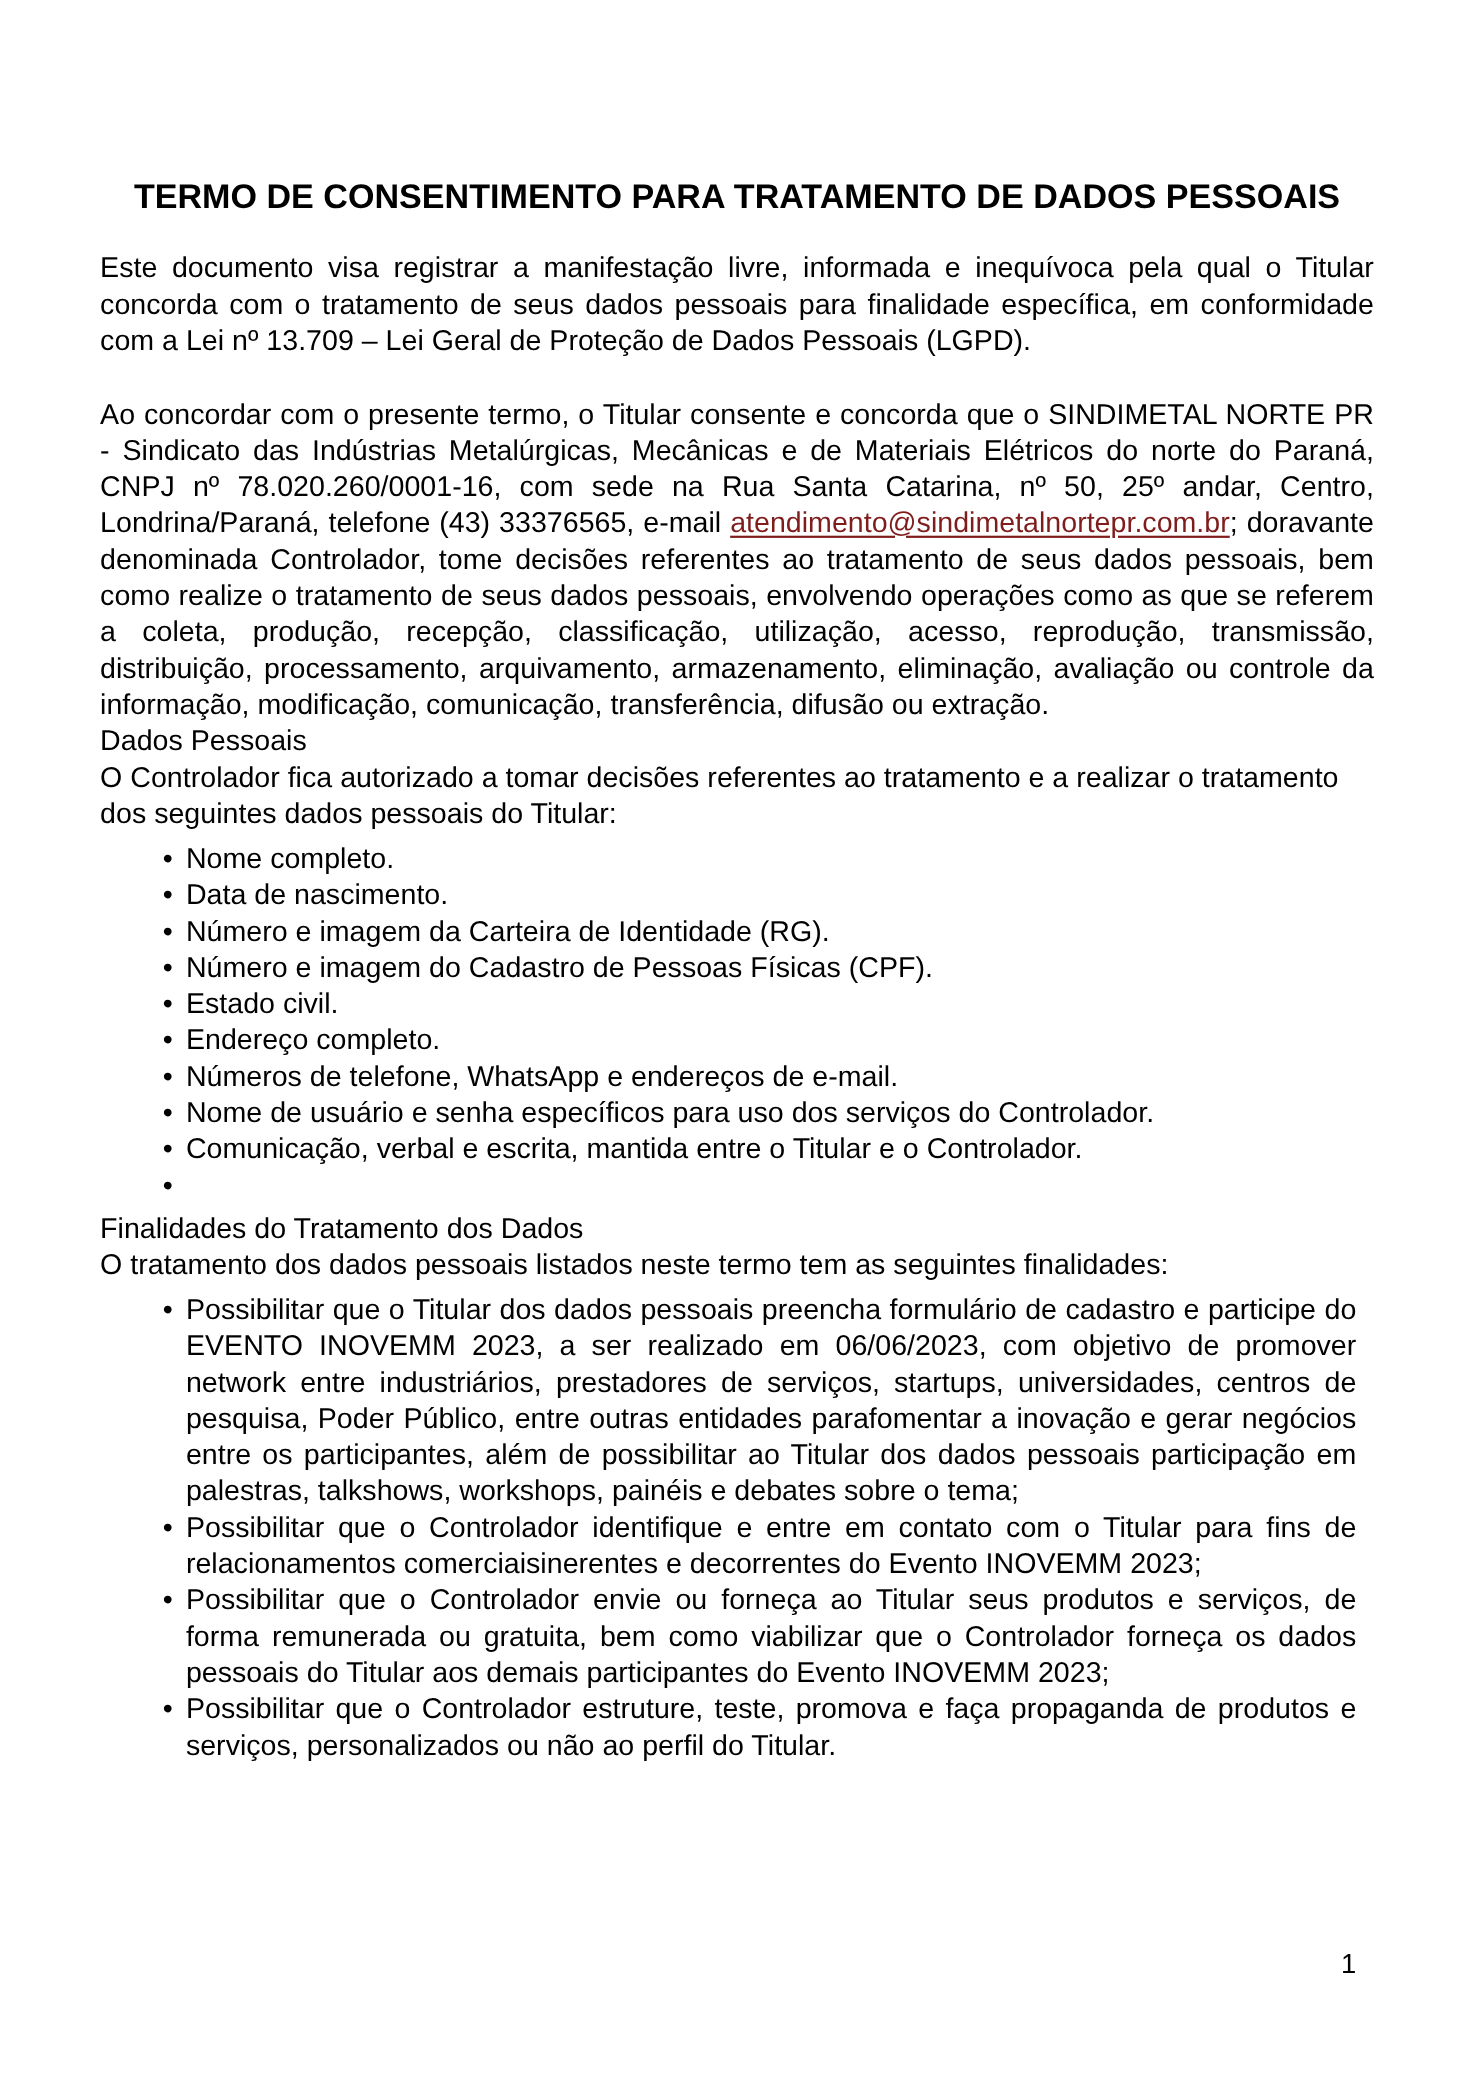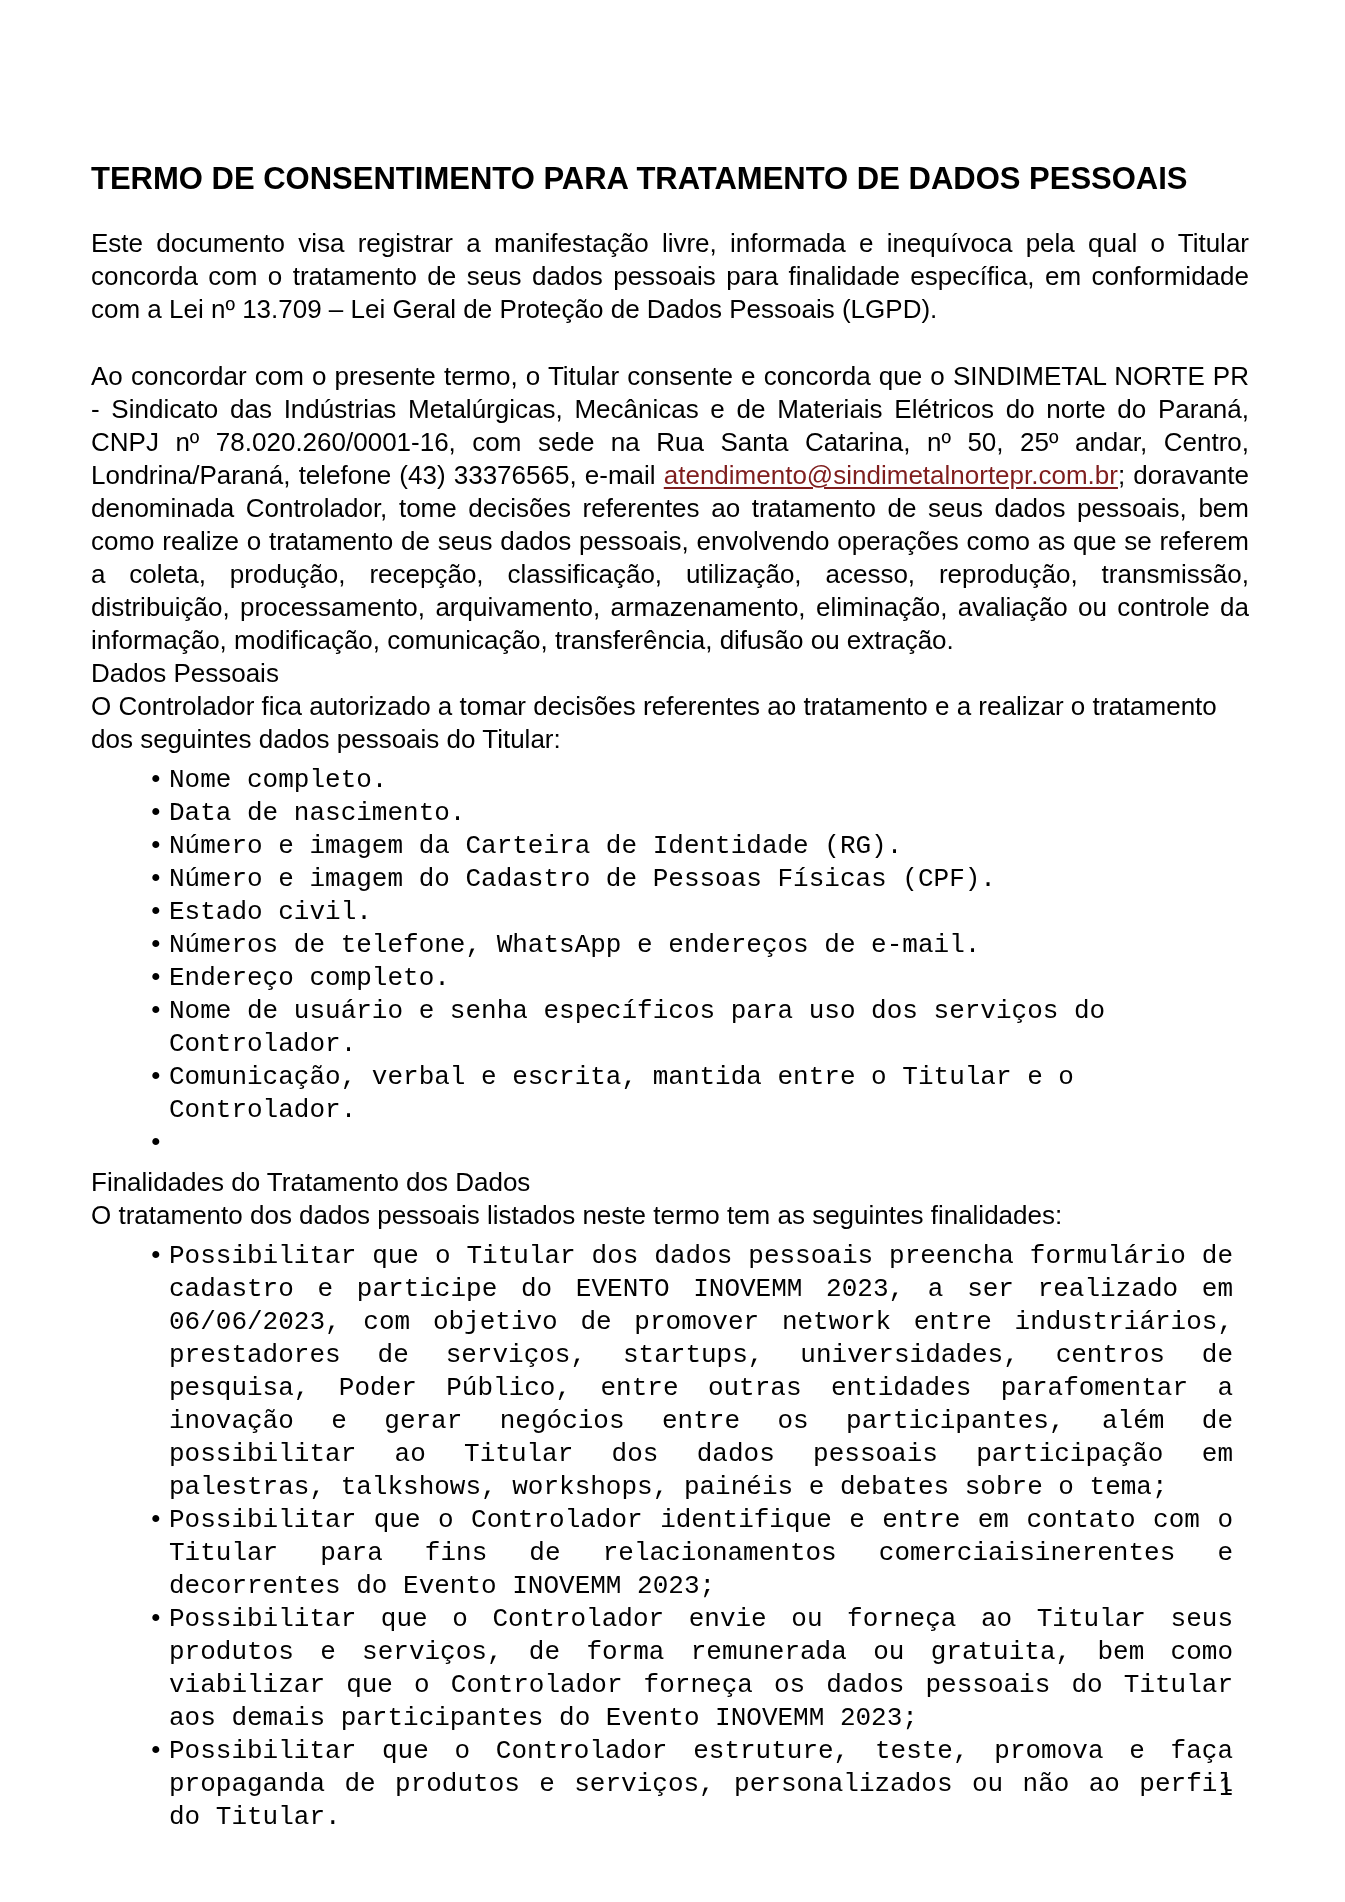--- a/index.html
+++ b/index.html
@@ -26,20 +26,21 @@
     left: 91px;
     top: 0;
     width: 1158px;
   }
   .doc-title {
     margin: 0;
     padding-top: 160px;
     font-size: 31px;
     line-height: 38px;
     font-weight: bold;
+    text-align: center;
     letter-spacing: 0px;
   }
   p, h2, li {
     font-size: 26px;
     line-height: 33px;
     hyphens: none;
   }
   p.intro {
     margin: 29px 0 0 0;
     text-align: justify;
@@ -61,21 +62,20 @@
     margin-top: 6px;
   }
   p.lead {
     margin: 0;
     text-align: left;
   }
   ul.bullet-list {
     margin: 8px 16px 0 0;
     padding: 0;
     list-style: none;
-    font-family: Liberation Mono, monospace;
   }
   ul.bullet-list li {
     position: relative;
     padding-left: 78px;
     min-height: 33px;
     text-align: left;
   }
   ul.bullet-list li::before {
     content: "\2022";
     position: absolute;
@@ -107,22 +107,22 @@
 
     <h2 class="section-heading">Dados Pessoais</h2>
     <p class="lead">O Controlador fica autorizado a tomar decisões referentes ao tratamento e a realizar o tratamento dos seguintes dados pessoais do Titular:</p>
 
     <ul class="bullet-list">
       <li>Nome completo.</li>
       <li>Data de nascimento.</li>
       <li>Número e imagem da Carteira de Identidade (RG).</li>
       <li>Número e imagem do Cadastro de Pessoas Físicas (CPF).</li>
       <li>Estado civil.</li>
+      <li>Endereço completo.</li>
       <li>Números de telefone, WhatsApp e endereços de e-mail.</li>
-      <li>Endereço completo.</li>
       <li>Nome de usuário e senha específicos para uso dos serviços do Controlador.</li>
       <li>Comunicação, verbal e escrita, mantida entre o Titular e o Controlador.</li>
       <li></li>
     </ul>
 
     <h2 class="section-heading fin-heading">Finalidades do Tratamento dos Dados</h2>
     <p class="lead">O tratamento dos dados pessoais listados neste termo tem as seguintes finalidades:</p>
 
     <ul class="bullet-list purpose-list">
       <li>Possibilitar que o Titular dos dados pessoais preencha formulário de cadastro e participe do EVENTO INOVEMM 2023, a ser realizado em 06/06/2023, com objetivo de promover network entre industriários, prestadores de serviços, startups, universidades, centros de pesquisa, Poder Público, entre outras entidades parafomentar a inovação e gerar negócios entre os participantes, além de possibilitar ao Titular dos dados pessoais participação em palestras, talkshows, workshops, painéis e debates sobre o tema;</li>

